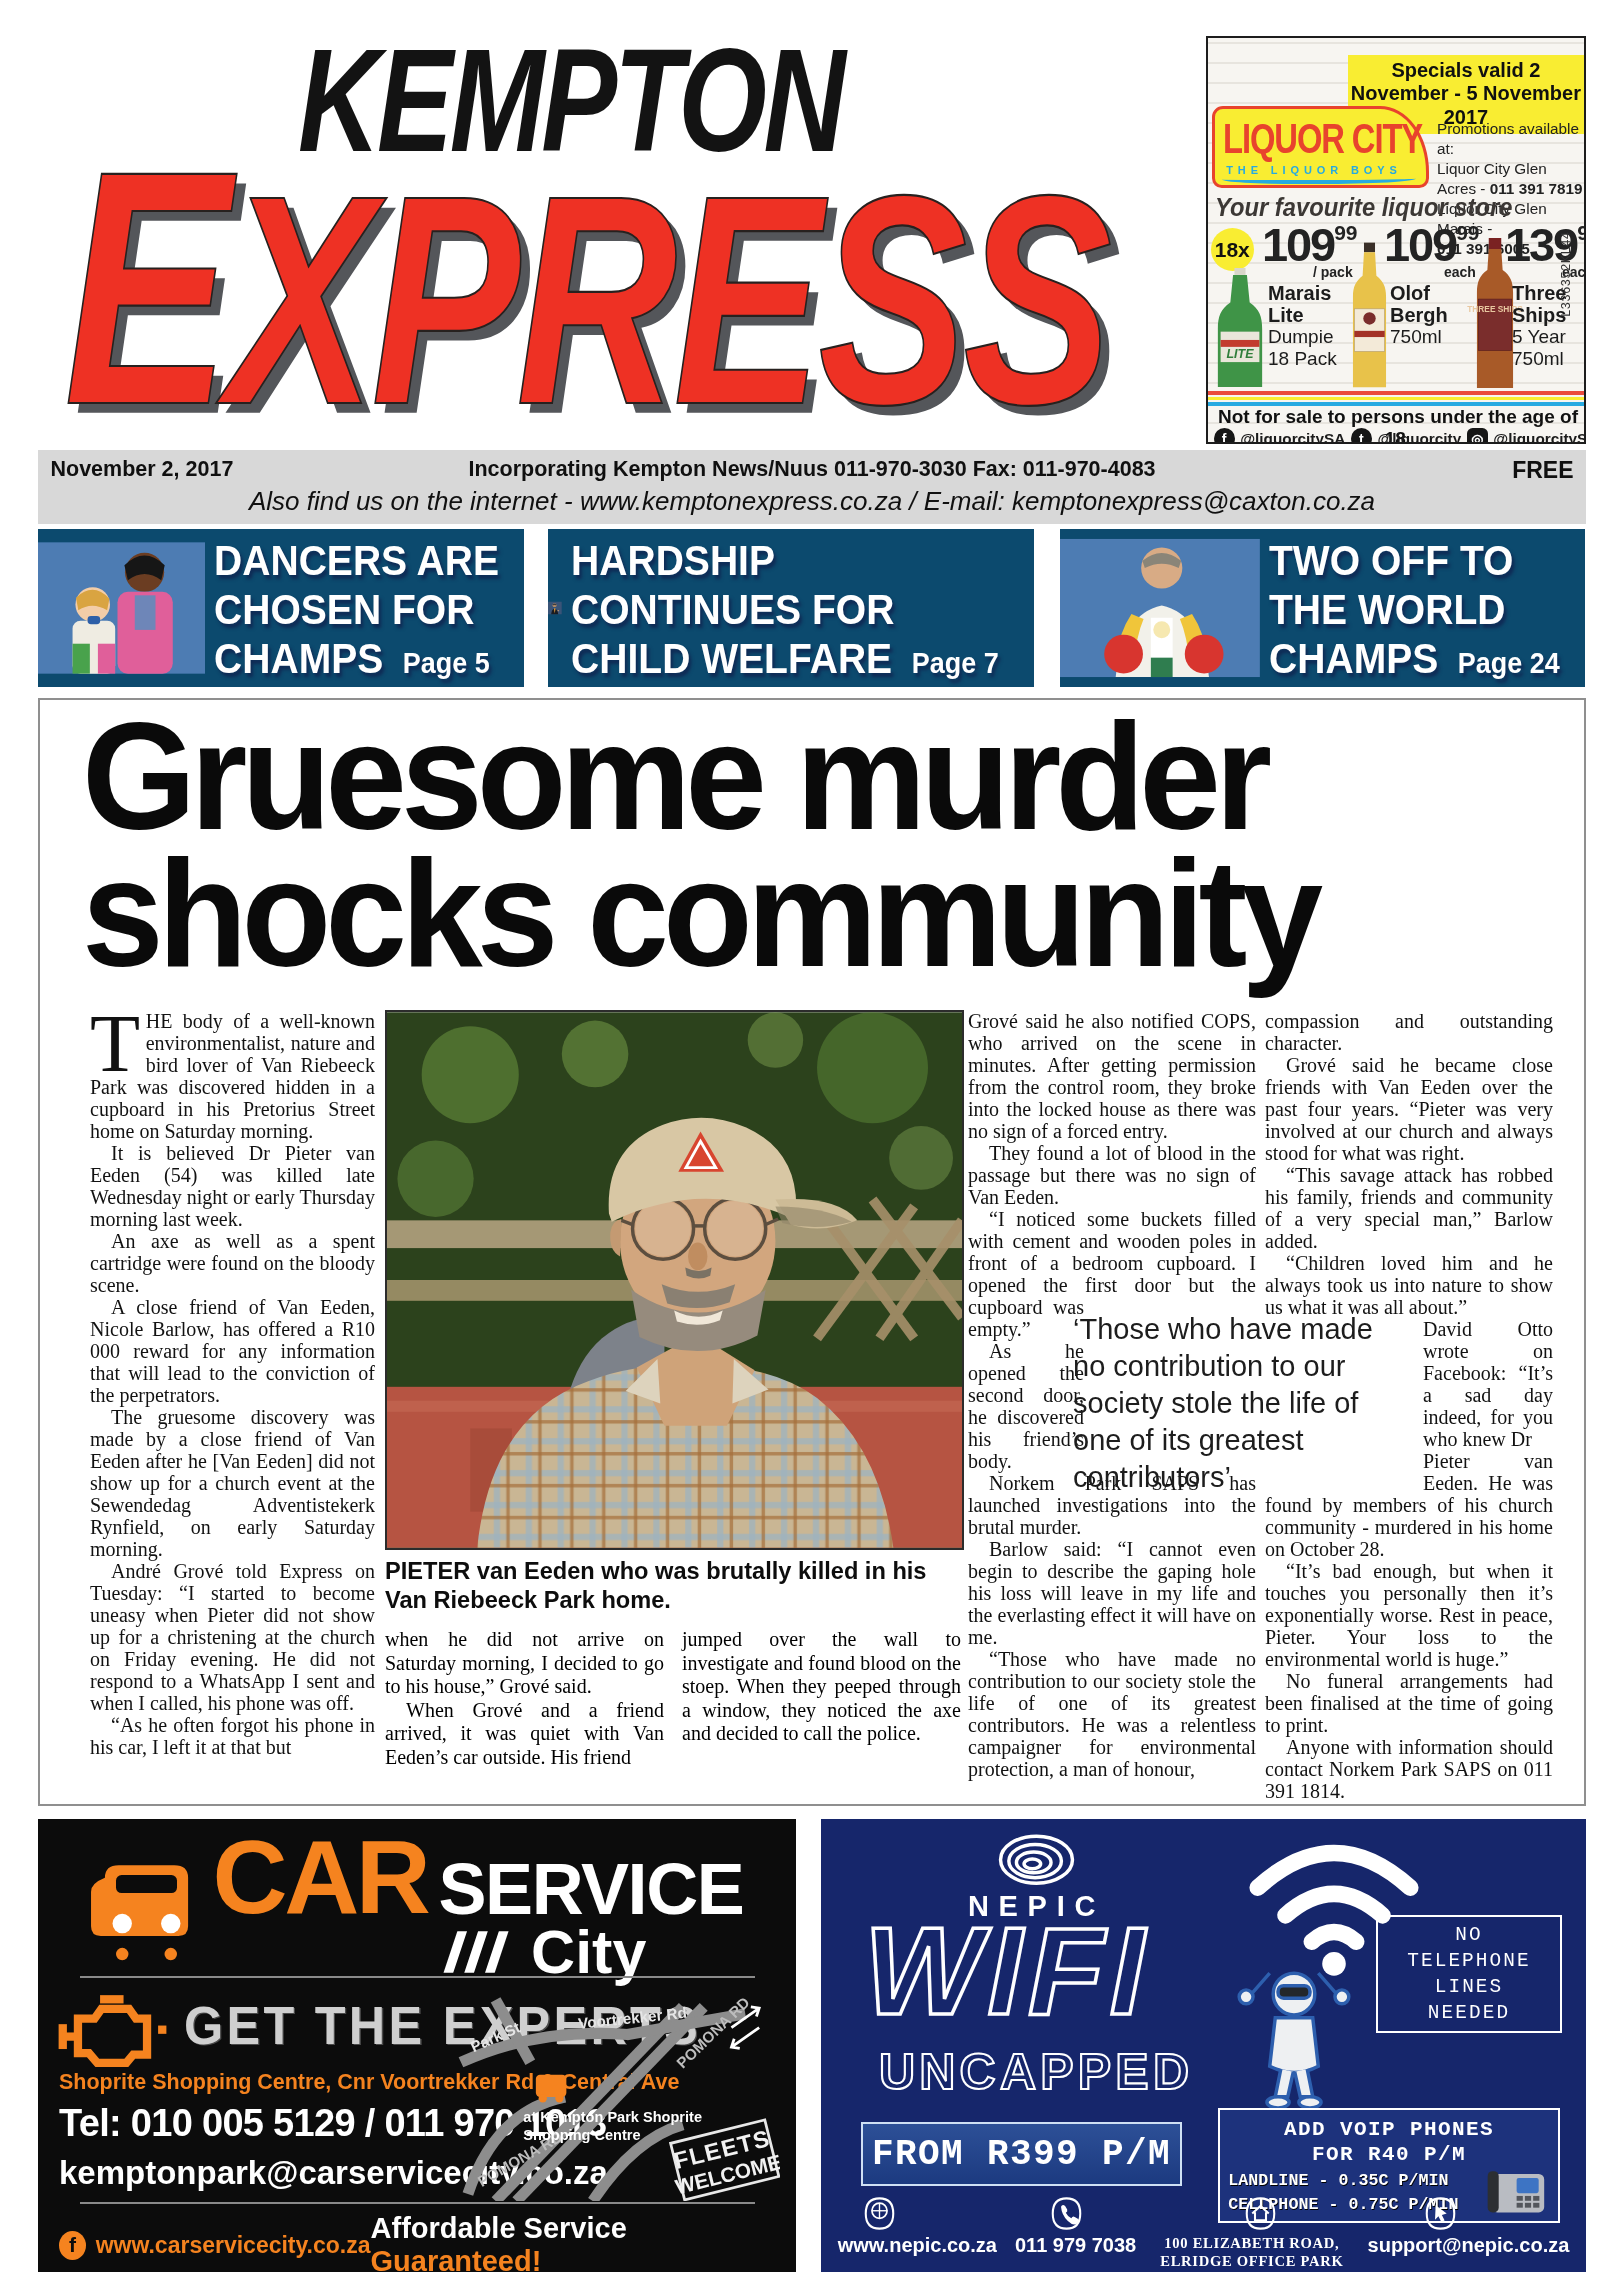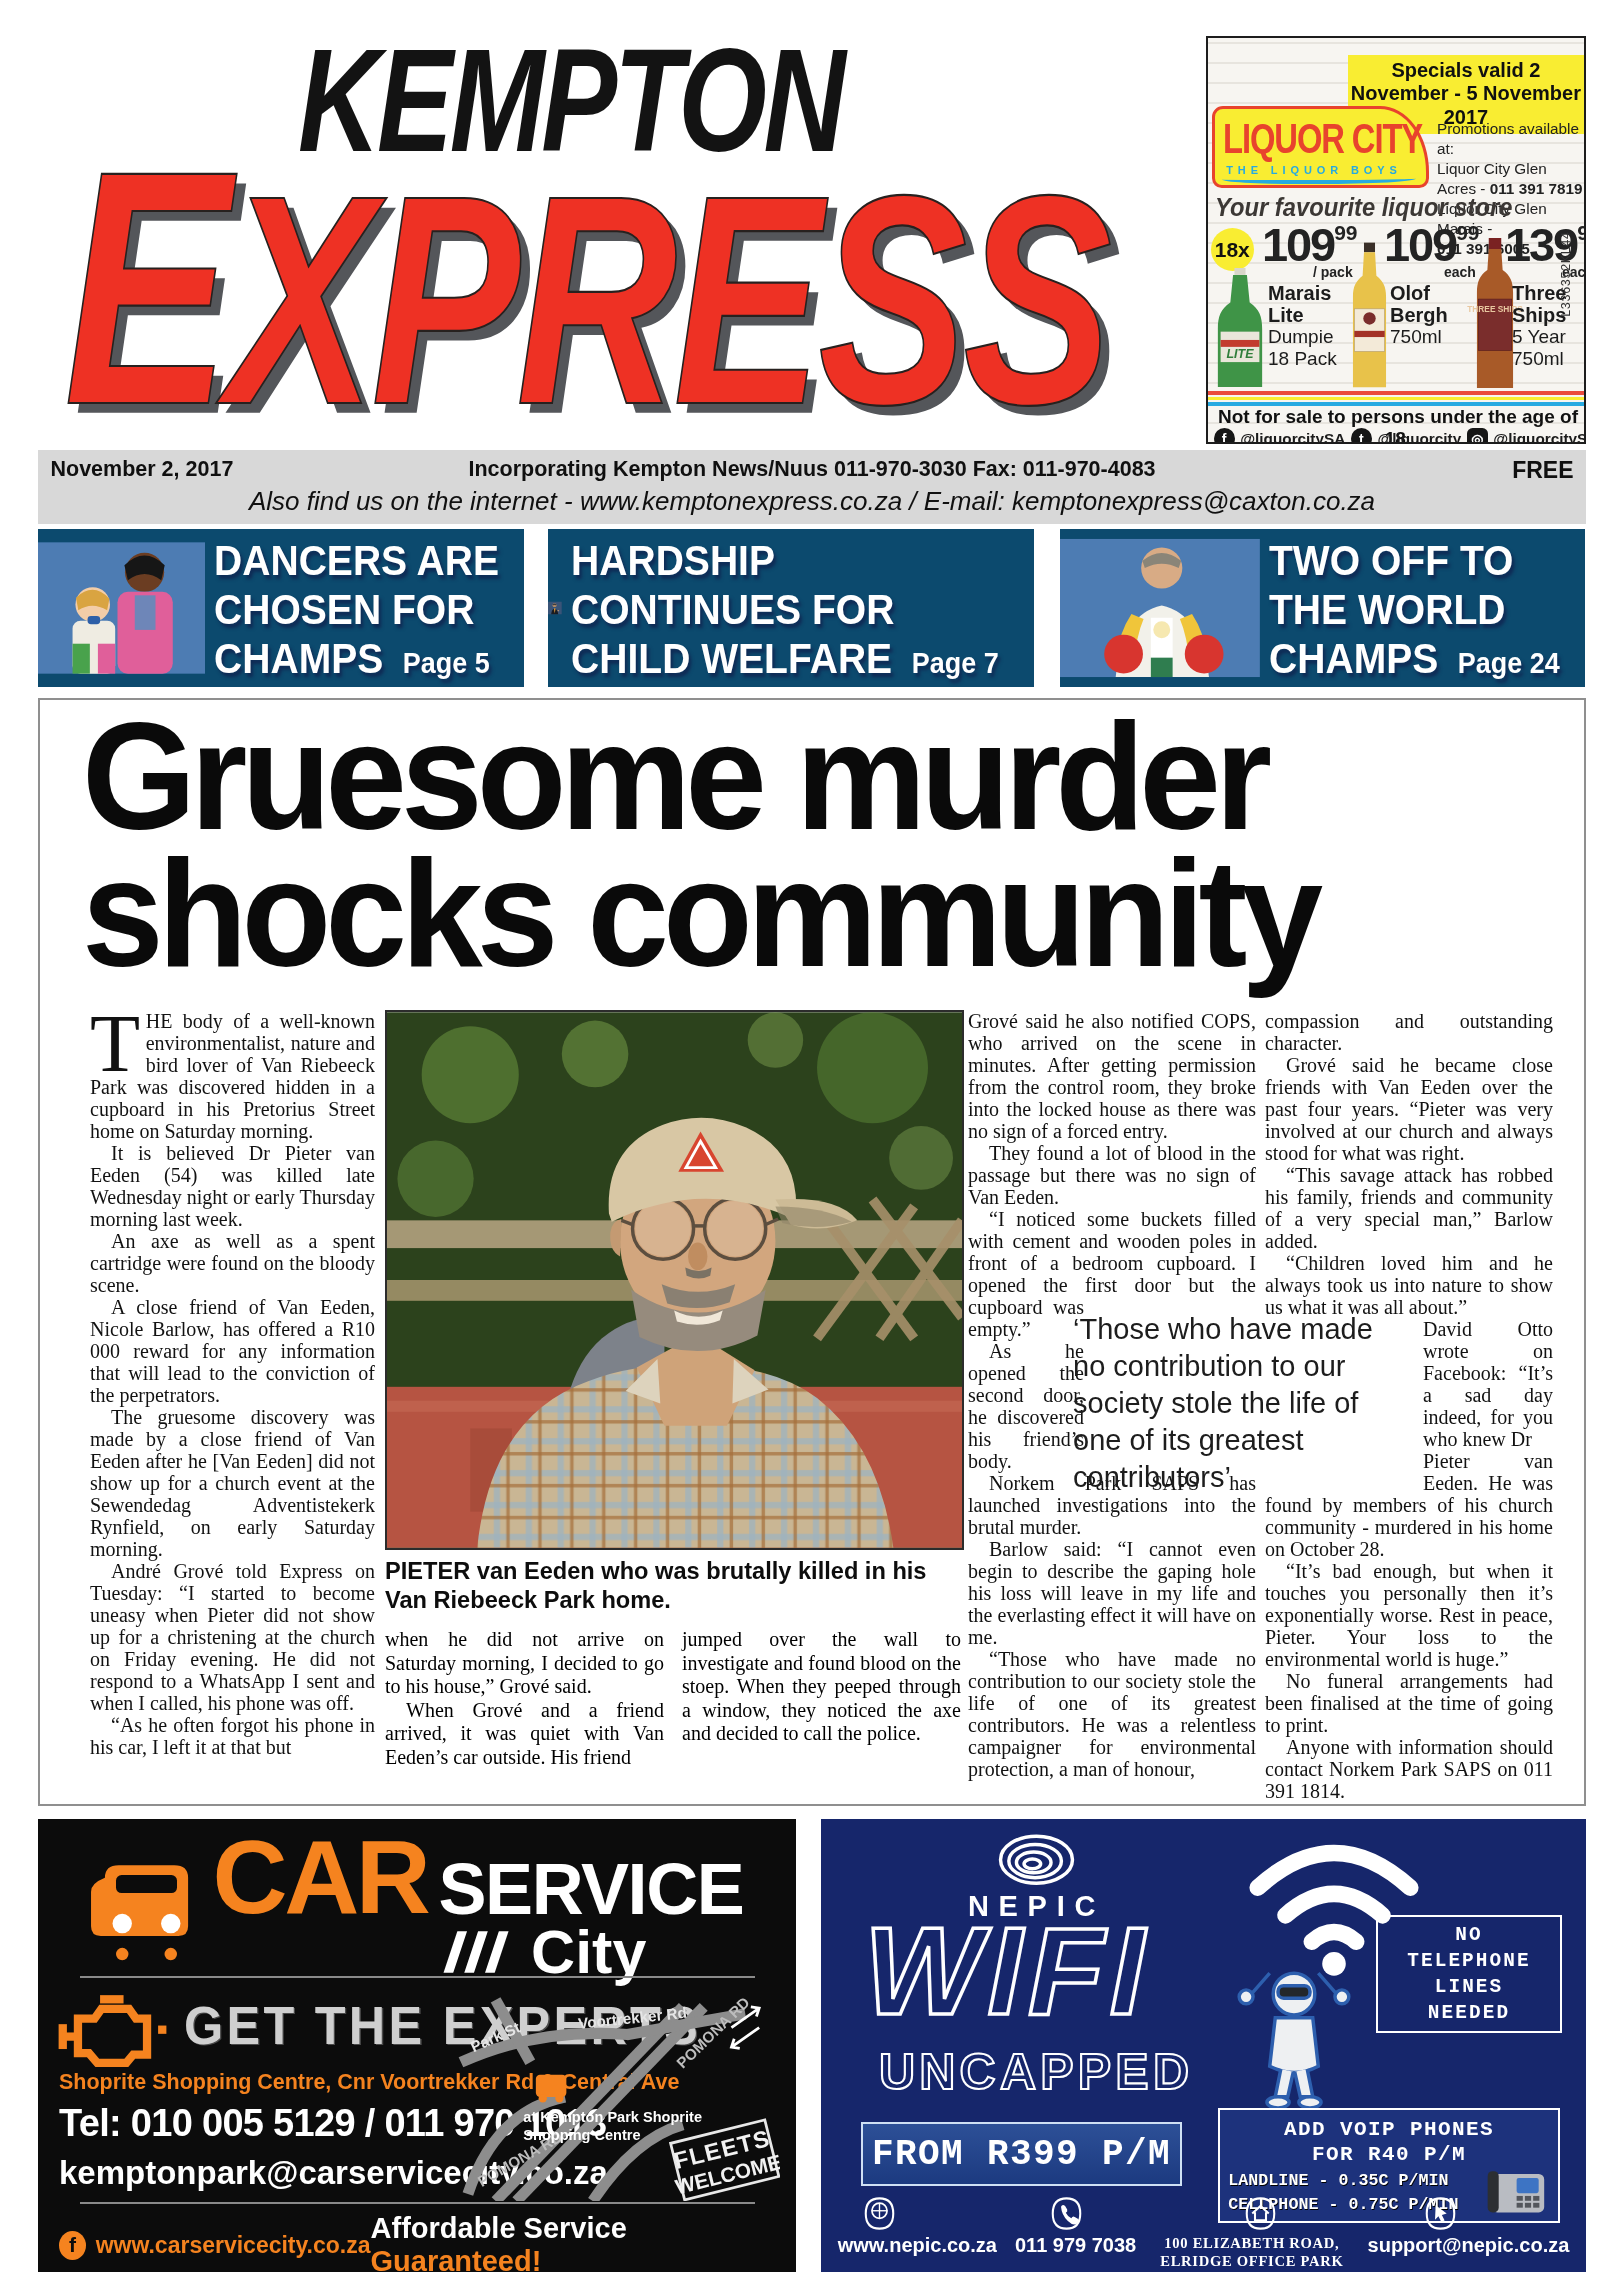--- a/index.html
+++ b/index.html
@@ -112,21 +112,21 @@
   
   .nepic{left:821px;top:1819px;width:765px;height:453px;background:#16266b;overflow:hidden;color:#fff;}
   .np-logo{left:132px;top:12.5px;width:167px;text-align:center;}
   .np-brand{font-weight:bold;font-size:29px;letter-spacing:9.7px;color:#fff;margin-top:2.8px;}
   .np-wifi-word{left:43px;top:89px;font-style:italic;font-weight:bold;font-size:125px;line-height:1;
     letter-spacing:5.6px;color:transparent;-webkit-text-stroke:3.5px #ffffff;white-space:nowrap;}
   .np-uncapped{left:58px;top:224px;font-weight:bold;font-size:50px;letter-spacing:4.2px;color:transparent;
     -webkit-text-stroke:2.1px #ffffff;white-space:nowrap;}
   .np-notel{left:555px;top:96px;width:186px;height:118px;border:2.1px solid #fff;box-sizing:border-box;
     display:flex;flex-direction:column;align-items:center;justify-content:center;gap:4.2px;
-    font-family:"Liberation Mono",monospace;font-weight:bold;font-size:19.4px;letter-spacing:2.1px;}
+    font-family:"Liberation Mono",monospace;font-weight:normal;font-size:19.4px;letter-spacing:2.1px;}
   .np-from{left:40px;top:303px;width:321px;height:64px;border:2.1px solid #cfe0f4;box-sizing:border-box;
     background:linear-gradient(180deg,#2d5097,#1c3a80);display:flex;align-items:center;justify-content:center;
     font-family:"Liberation Mono",monospace;font-weight:bold;font-size:36px;letter-spacing:1.4px;color:#fff;}
   .np-voip{left:397px;top:289px;width:342px;height:115px;border:2.1px solid #fff;box-sizing:border-box;
     background:#1d327c;padding:7px 8.3px;}
   .np-voip-h{font-family:"Liberation Mono",monospace;font-weight:bold;font-size:21px;letter-spacing:1.4px;line-height:25px;}
   .np-voip-l{font-family:"Liberation Mono",monospace;font-weight:bold;font-size:16.7px;line-height:23.6px;
     text-shadow:0.7px 0.7px 0 #000;}
   .np-foot{left:0;top:415px;width:100%;display:flex;align-items:flex-start;padding:0 16.7px;box-sizing:border-box;gap:18px;}
   .np-foot .f1{font-weight:bold;font-size:20px;}

